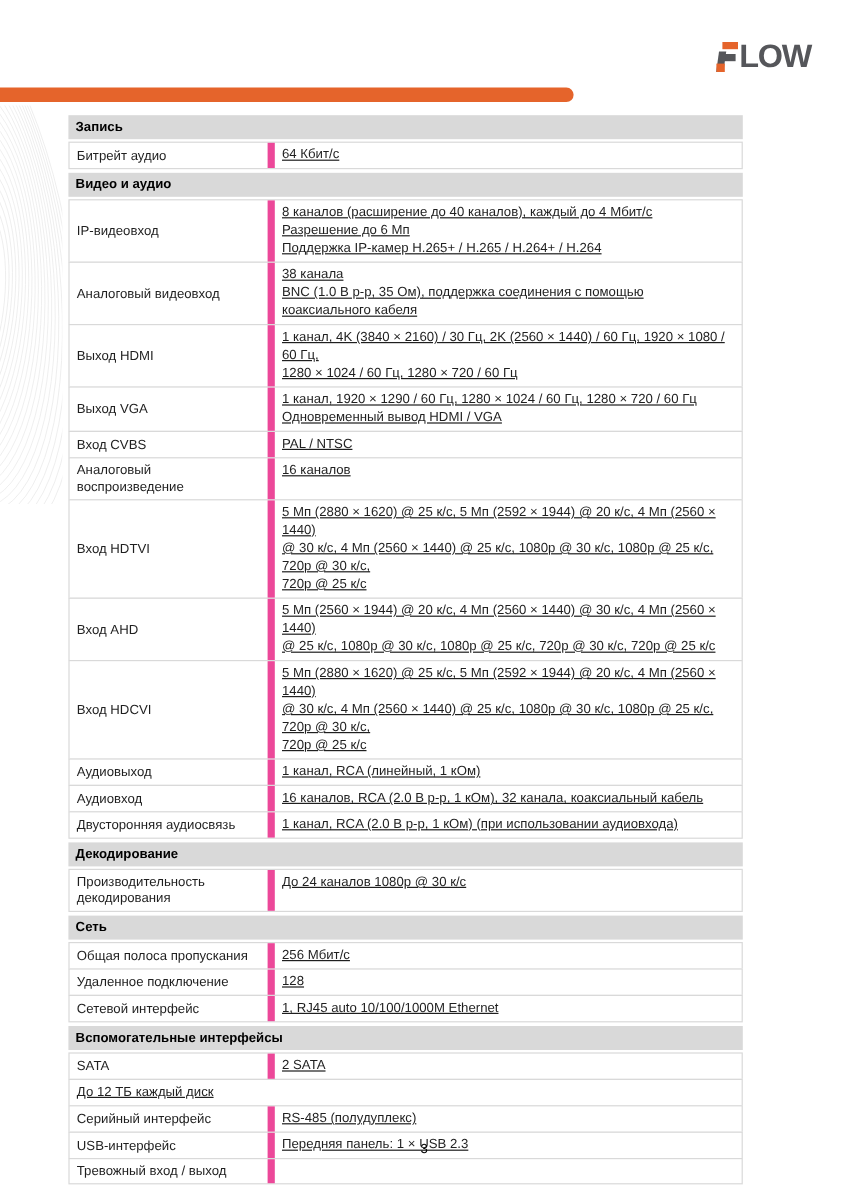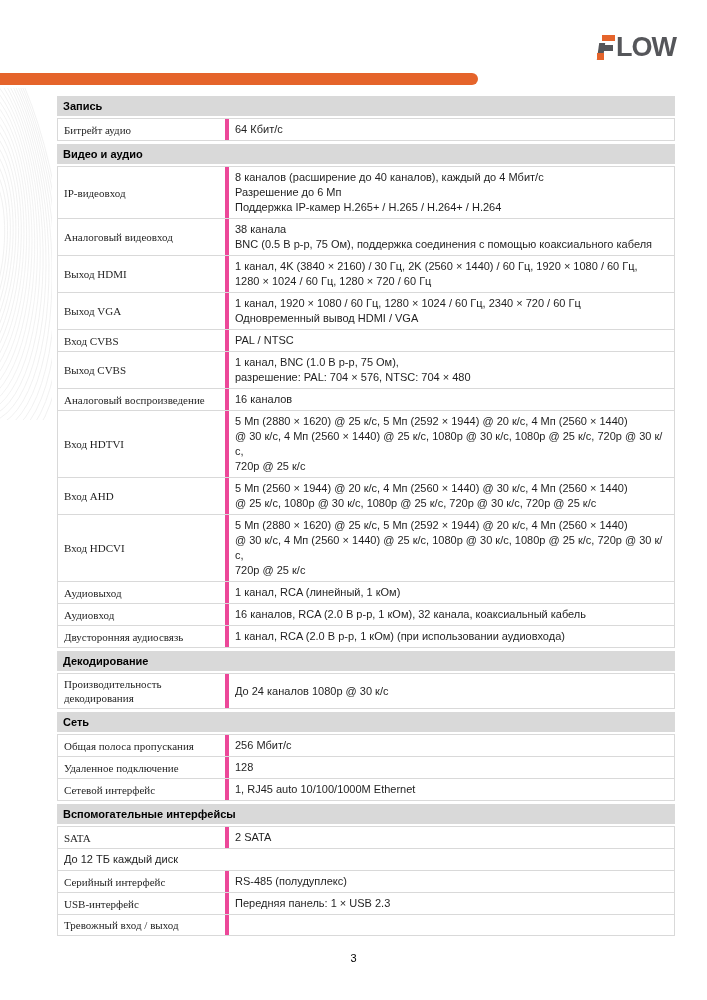--- a/index.html
+++ b/index.html
@@ -52,48 +52,47 @@
 
   
   .swirl {
     position:absolute; left:0; top:88px;
     width:52px; height:332px;
     overflow:hidden; pointer-events:none;
   }
 
   
   .spec-table {
-    position:absolute; left:57px; top:93px; width:618px;
+    position:absolute; left:57px; top:93px; width:562px;
     font-size:11px;
   }
   .section-header {
     background:var(--section-bg);
     font-weight:bold; color:#000;
     padding:4px 6px 3px 6px;
     margin:3px 0;
     line-height:13px;
   }
   .spec-row {
     display:flex;
     border:1px solid #d9d9d9;
     margin-top:-1px;
     background:#fff;
   }
   .spec-label {
     flex:0 0 171px; width:171px;
     padding:3px 6px;
-    border-right:4px solid #ec4899;
+    border-right:6px solid #ec4899;
     display:flex; align-items:center;
     line-height:14px;
-    font-family:Liberation Serif, serif;
   }
   .spec-value {
     flex:1;
     padding:3px 6px;
-    display:flex; flex-direction:column; justify-content:center;
+    display:flex; flex-direction:column; text-decoration:underline;
   }
   .spec-value .line { line-height:15px; }
 
   
   .footer {
     position:absolute; left:0; bottom:36px; width:100%;
     text-align:center; font-size:11px; color:#000;
   }
 </style>
 </head>
@@ -154,48 +153,41 @@
         <div class="spec-value">
           <div class="line">8 каналов (расширение до 40 каналов), каждый до 4 Мбит/с</div>
           <div class="line">Разрешение до 6 Мп</div>
           <div class="line">Поддержка IP-камер H.265+ / H.265 / H.264+ / H.264</div>
         </div>
       </div>
       <div class="spec-row">
         <div class="spec-label">Аналоговый видеовход</div>
         <div class="spec-value">
           <div class="line">38 канала</div>
-          <div class="line">BNC (0.5 В p-p, 75 Ом), поддержка соединения с помощью коаксиального кабеля</div>
+          <div class="line">BNC (1.0 В p-p, 35 Ом), поддержка соединения с помощью коаксиального кабеля</div>
         </div>
       </div>
       <div class="spec-row">
         <div class="spec-label">Выход HDMI</div>
         <div class="spec-value">
           <div class="line">1 канал, 4K (3840 × 2160) / 30 Гц, 2K (2560 × 1440) / 60 Гц, 1920 × 1080 / 60 Гц,</div>
           <div class="line">1280 × 1024 / 60 Гц, 1280 × 720 / 60 Гц</div>
         </div>
       </div>
       <div class="spec-row">
         <div class="spec-label">Выход VGA</div>
         <div class="spec-value">
-          <div class="line">1 канал, 1920 × 1080 / 60 Гц, 1280 × 1024 / 60 Гц, 2340 × 720 / 60 Гц</div>
+          <div class="line">1 канал, 1920 × 1290 / 60 Гц, 1280 × 1024 / 60 Гц, 1280 × 720 / 60 Гц</div>
           <div class="line">Одновременный вывод HDMI / VGA</div>
         </div>
       </div>
       <div class="spec-row">
         <div class="spec-label">Вход CVBS</div>
         <div class="spec-value">
           <div class="line">PAL / NTSC</div>
-        </div>
-      </div>
-      <div class="spec-row">
-        <div class="spec-label">Выход CVBS</div>
-        <div class="spec-value">
-          <div class="line">1 канал, BNC (1.0 В p-p, 75 Ом),</div>
-          <div class="line">разрешение: PAL: 704 × 576, NTSC: 704 × 480</div>
         </div>
       </div>
       <div class="spec-row">
         <div class="spec-label">Аналоговый воспроизведение</div>
         <div class="spec-value">
           <div class="line">16 каналов</div>
         </div>
       </div>
       <div class="spec-row">
         <div class="spec-label">Вход HDTVI</div>

